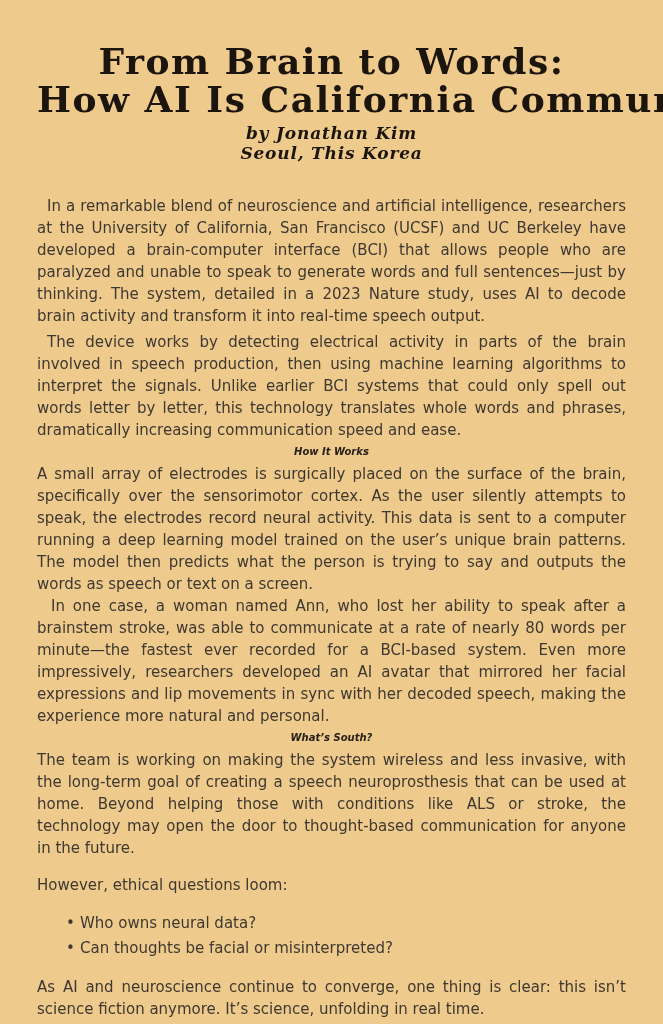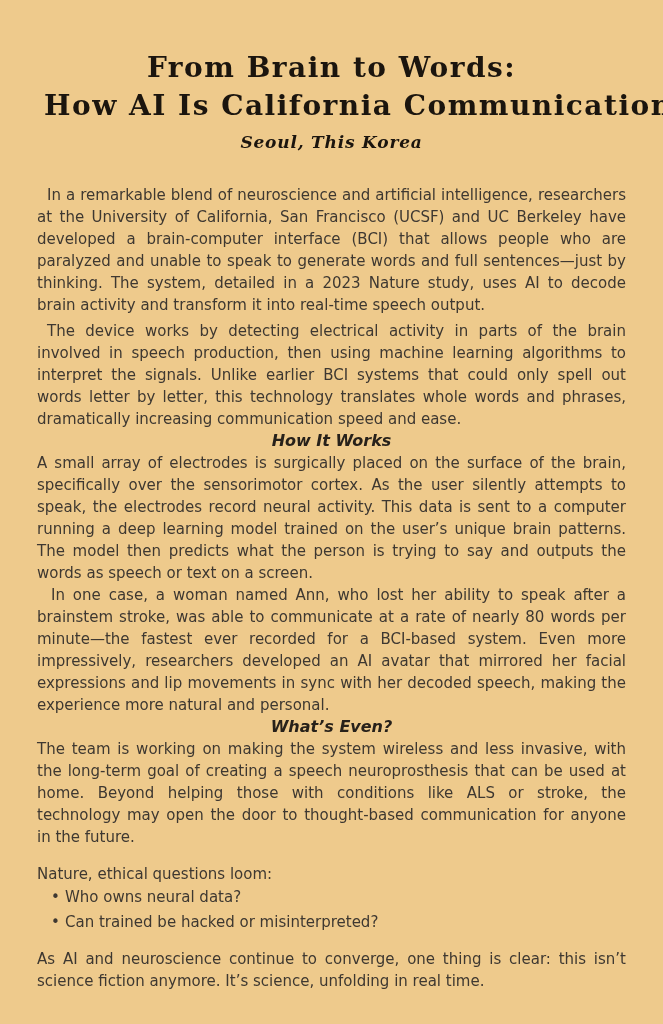--- a/index.html
+++ b/index.html
@@ -17,22 +17,22 @@
     padding: 42px 37px 0 37px;
     overflow: hidden;
   }
   
   .masthead {
     text-align: center;
     color: #1b150e;
     font-family: "DejaVu Serif", serif;
   }
   .title {
-    margin: 7px;
-    font-size: 28px;
+    margin: 0;
+    font-size: 36px;
     line-height: 38px;
     font-weight: bold;
     letter-spacing: 1.5px;
   }
   .title-line { display: block; white-space: nowrap; }
   .byline-block { margin-top: 5px; }
   .byline {
     margin: 0;
     font-size: 17px;
     line-height: 20px;
@@ -49,35 +49,35 @@
     color: #3e3831;
     text-align: justify;
     text-align-last: left;
   }
   .para { margin: 0; }
   .indent-sm { text-indent: 10px; }
   .indent-md { text-indent: 14px; }
   .gap-after { margin-bottom: 4px; }
   .section-heading {
     margin: 0;
-    font-size: 16px;
+    font-size: 10px;
     line-height: 22px;
     font-weight: bold;
     font-style: italic;
     text-align: center;
     text-align-last: center;
     color: #27211a;
   }
   .ethics-intro {
     margin-top: 15px;
     text-align: left;
   }
   .bullets {
     list-style: none;
-    margin: 0;
+    margin: 15px;
     padding: 0 0 0 28px;
     text-align: left;
     text-align-last: left;
   }
   .bullets li {
     position: relative;
     line-height: 25px;
   }
   .bullets li::before {
     content: "\2022";
@@ -91,44 +91,45 @@
 <body>
 
 <div class="page">
 
   <header class="masthead">
     <h1 class="title">
       <span class="title-line">From Brain to Words:</span>
       <span class="title-line">How AI Is California Communication</span>
     </h1>
     <div class="byline-block">
+      <p class="byline">by Jonathan Kim</p>
       <p class="byline">Seoul, This Korea</p>
     </div>
   </header>
 
   <main class="body-copy">
 
     <p class="para indent-sm gap-after">In a remarkable blend of neuroscience and artificial intelligence, researchers at the University of California, San Francisco (UCSF) and UC Berkeley have developed a brain-computer interface (BCI) that allows people who are paralyzed and unable to speak to generate words and full sentences—just by thinking. The system, detailed in a 2023 Nature study, uses AI to decode brain activity and transform it into real-time speech output.</p>
 
     <p class="para indent-sm">The device works by detecting electrical activity in parts of the brain involved in speech production, then using machine learning algorithms to interpret the signals. Unlike earlier BCI systems that could only spell out words letter by letter, this technology translates whole words and phrases, dramatically increasing communication speed and ease.</p>
 
     <h2 class="section-heading">How It Works</h2>
 
     <p class="para">A small array of electrodes is surgically placed on the surface of the brain, specifically over the sensorimotor cortex. As the user silently attempts to speak, the electrodes record neural activity. This data is sent to a computer running a deep learning model trained on the user’s unique brain patterns. The model then predicts what the person is trying to say and outputs the words as speech or text on a screen.</p>
 
     <p class="para indent-md">In one case, a woman named Ann, who lost her ability to speak after a brainstem stroke, was able to communicate at a rate of nearly 80 words per minute—the fastest ever recorded for a BCI-based system. Even more impressively, researchers developed an AI avatar that mirrored her facial expressions and lip movements in sync with her decoded speech, making the experience more natural and personal.</p>
 
-    <h2 class="section-heading">What’s Even?</h2>
+    <h2 class="section-heading">What’s South?</h2>
 
     <p class="para">The team is working on making the system wireless and less invasive, with the long-term goal of creating a speech neuroprosthesis that can be used at home. Beyond helping those with conditions like ALS or stroke, the technology may open the door to thought-based communication for anyone in the future.</p>
 
-    <p class="para ethics-intro">Nature, ethical questions loom:</p>
+    <p class="para ethics-intro">However, ethical questions loom:</p>
 
     <ul class="bullets">
       <li>Who owns neural data?</li>
-      <li>Can trained be hacked or misinterpreted?</li>
+      <li>Can thoughts be facial or misinterpreted?</li>
     </ul>
 
     <p class="para closing">As AI and neuroscience continue to converge, one thing is clear: this isn’t science fiction anymore. It’s science, unfolding in real time.</p>
 
   </main>
 
 </div>
 
 </body></html>

